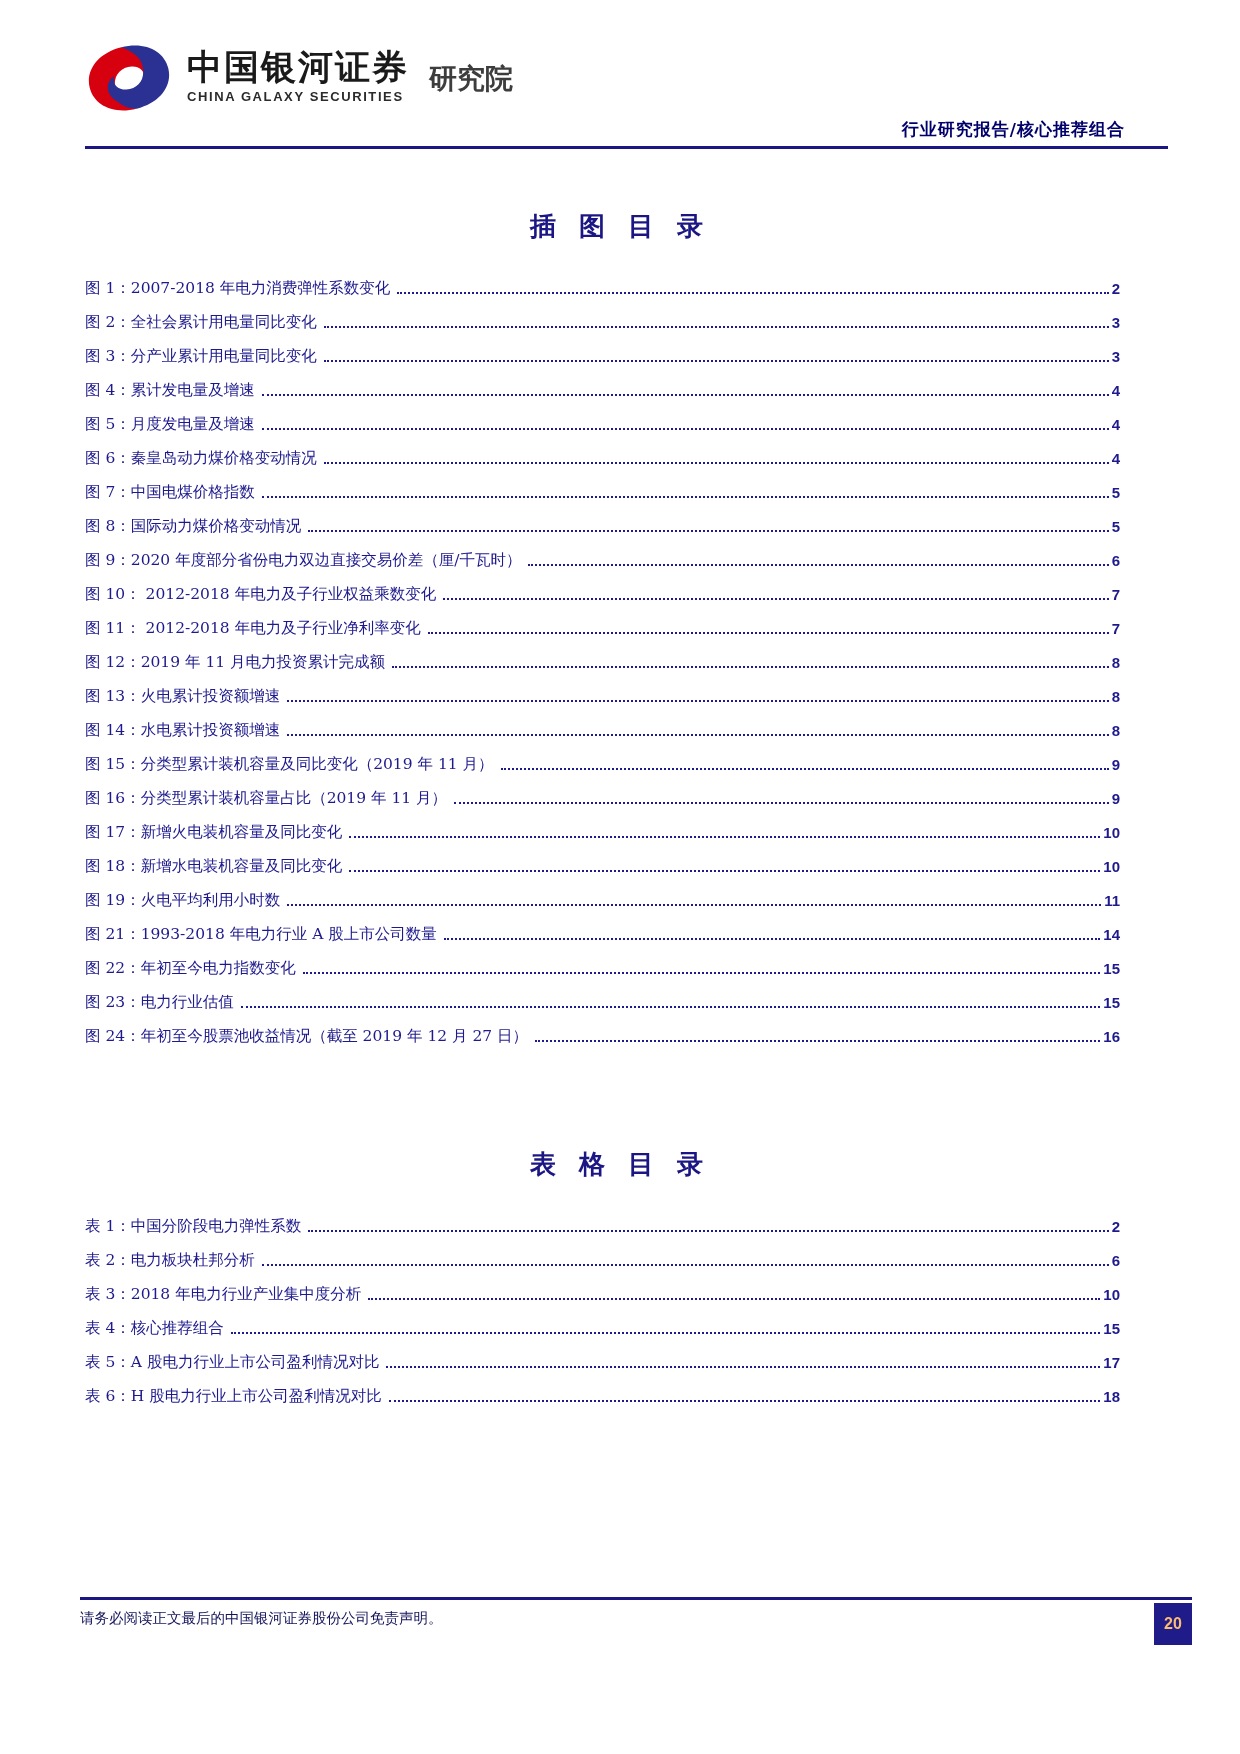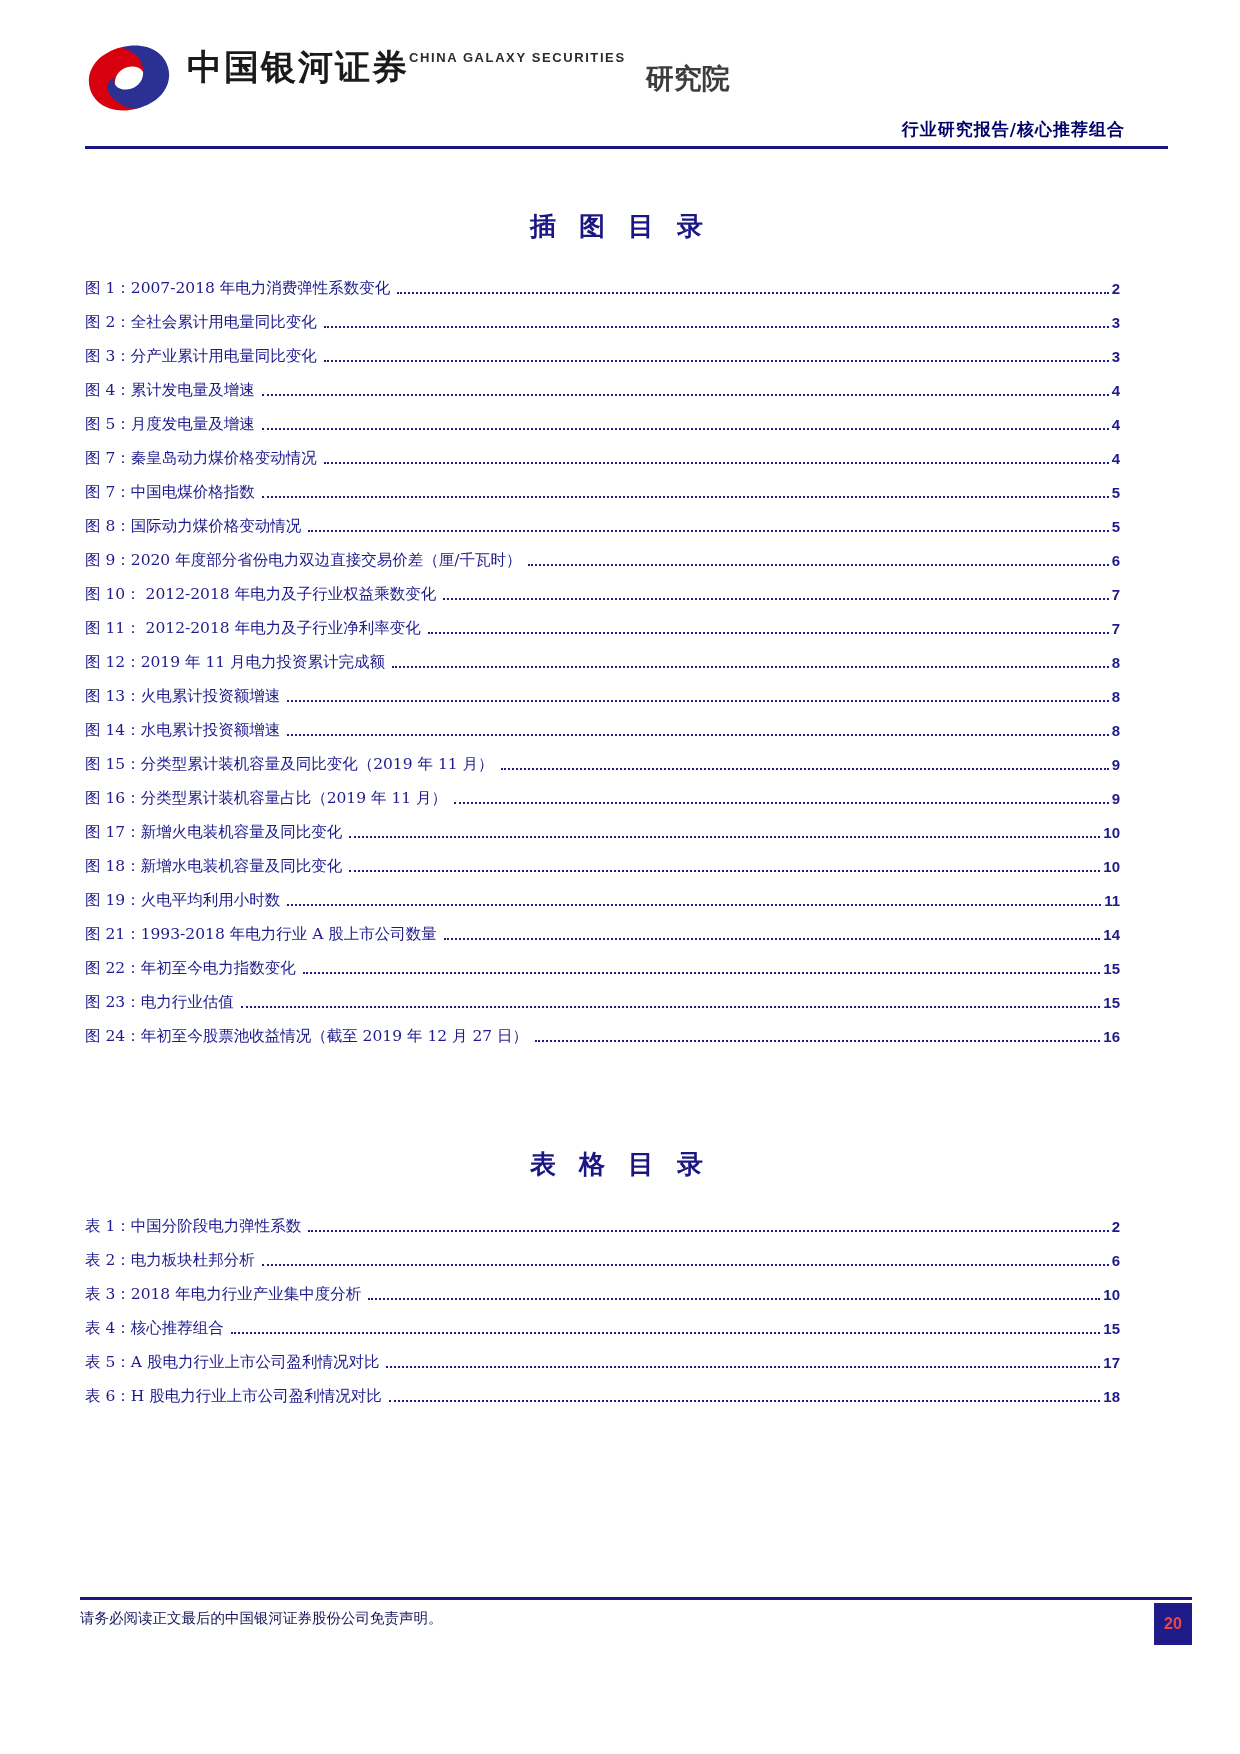--- a/index.html
+++ b/index.html
@@ -4,21 +4,21 @@
 <style>
   * { margin:0; padding:0; box-sizing:border-box; }
   html,body { background:#ffffff; }
   body { width:1240px; height:1754px; font-family:"DejaVu Serif", serif; }
   .page { position:relative; width:1240px; height:1754px; background:#fff; overflow:hidden; }
 
   
   .header { padding:42px 72px 0 85px; }
   .brand-row { display:flex; align-items:flex-start; height:76px; }
   .logo-icon { width:88px; height:68px; margin-right:14px; margin-top:2px; }
-  .brand-text { display:flex; flex-direction:row; justify-content:center; margin-top:6px; }
+  .brand-text { display:flex; flex-direction:column; justify-content:center; margin-top:6px; }
   .brand-cn { font-size:35px; font-weight:bold; color:#1a1a1a; letter-spacing:2px;
               font-family:"Liberation Sans", sans-serif; line-height:1.1; }
   .brand-en { font-size:13px; font-weight:bold; color:#2b2b2b; letter-spacing:1.6px;
               font-family:"Liberation Sans", sans-serif; margin-top:2px; }
   .brand-suffix { font-size:28px; font-weight:bold; color:#3d3d3d; margin:18px 0 0 20px;
                   font-family:"Liberation Sans", sans-serif;text-align:right; }
   .report-type { text-align:right; padding-right:43px; font-size:17px; font-weight:bold;
                  color:#00006b; margin-top:0px; letter-spacing:1px; }
   .header-rule { border-bottom:3px solid #1b1684; margin-top:5px; }
 
@@ -33,21 +33,21 @@
   .toc-label { white-space:nowrap; line-height:1.15; }
   .toc-dots { flex:1; border-bottom:2px dotted #1e198c; margin:0 3px 4px 7px; min-width:18px; }
   .toc-page { white-space:nowrap; font-family:"Liberation Sans", sans-serif;
               font-weight:bold; font-size:15px; line-height:1.2; }
 
   
   .footer { position:absolute; top:1597px; left:80px; right:48px; }
   .footer-rule { border-bottom:3px solid #1b1684; }
   .footer-row { display:flex; justify-content:space-between; align-items:flex-start;text-align:center; }
   .footer-text { padding-top:9px; font-size:14.5px; color:#14145a; }
-  .footer-pagebox { width:38px; height:42px; margin-top:3px; background:#1f1c8a; color:#ef4444;
+  .footer-pagebox { width:38px; height:42px; margin-top:3px; background:#1f1c8a; color:#fdba74;
                     display:flex; align-items:center; justify-content:center;
                     font-family:"Liberation Sans", sans-serif; font-weight:bold; font-size:16px; }
 </style>
 </head>
 <body>
 
 <div class="page">
 
   <div class="header">
     <div class="brand-row">
@@ -94,21 +94,21 @@
         <span class="toc-page">4</span>
       </div>
 
       <div class="toc-row">
         <span class="toc-label">图 5：月度发电量及增速</span>
         <span class="toc-dots"></span>
         <span class="toc-page">4</span>
       </div>
 
       <div class="toc-row">
-        <span class="toc-label">图 7：秦皇岛动力煤价格变动情况</span>
+        <span class="toc-label">图 6：秦皇岛动力煤价格变动情况</span>
         <span class="toc-dots"></span>
         <span class="toc-page">4</span>
       </div>
 
       <div class="toc-row">
         <span class="toc-label">图 7：中国电煤价格指数</span>
         <span class="toc-dots"></span>
         <span class="toc-page">5</span>
       </div>
 

